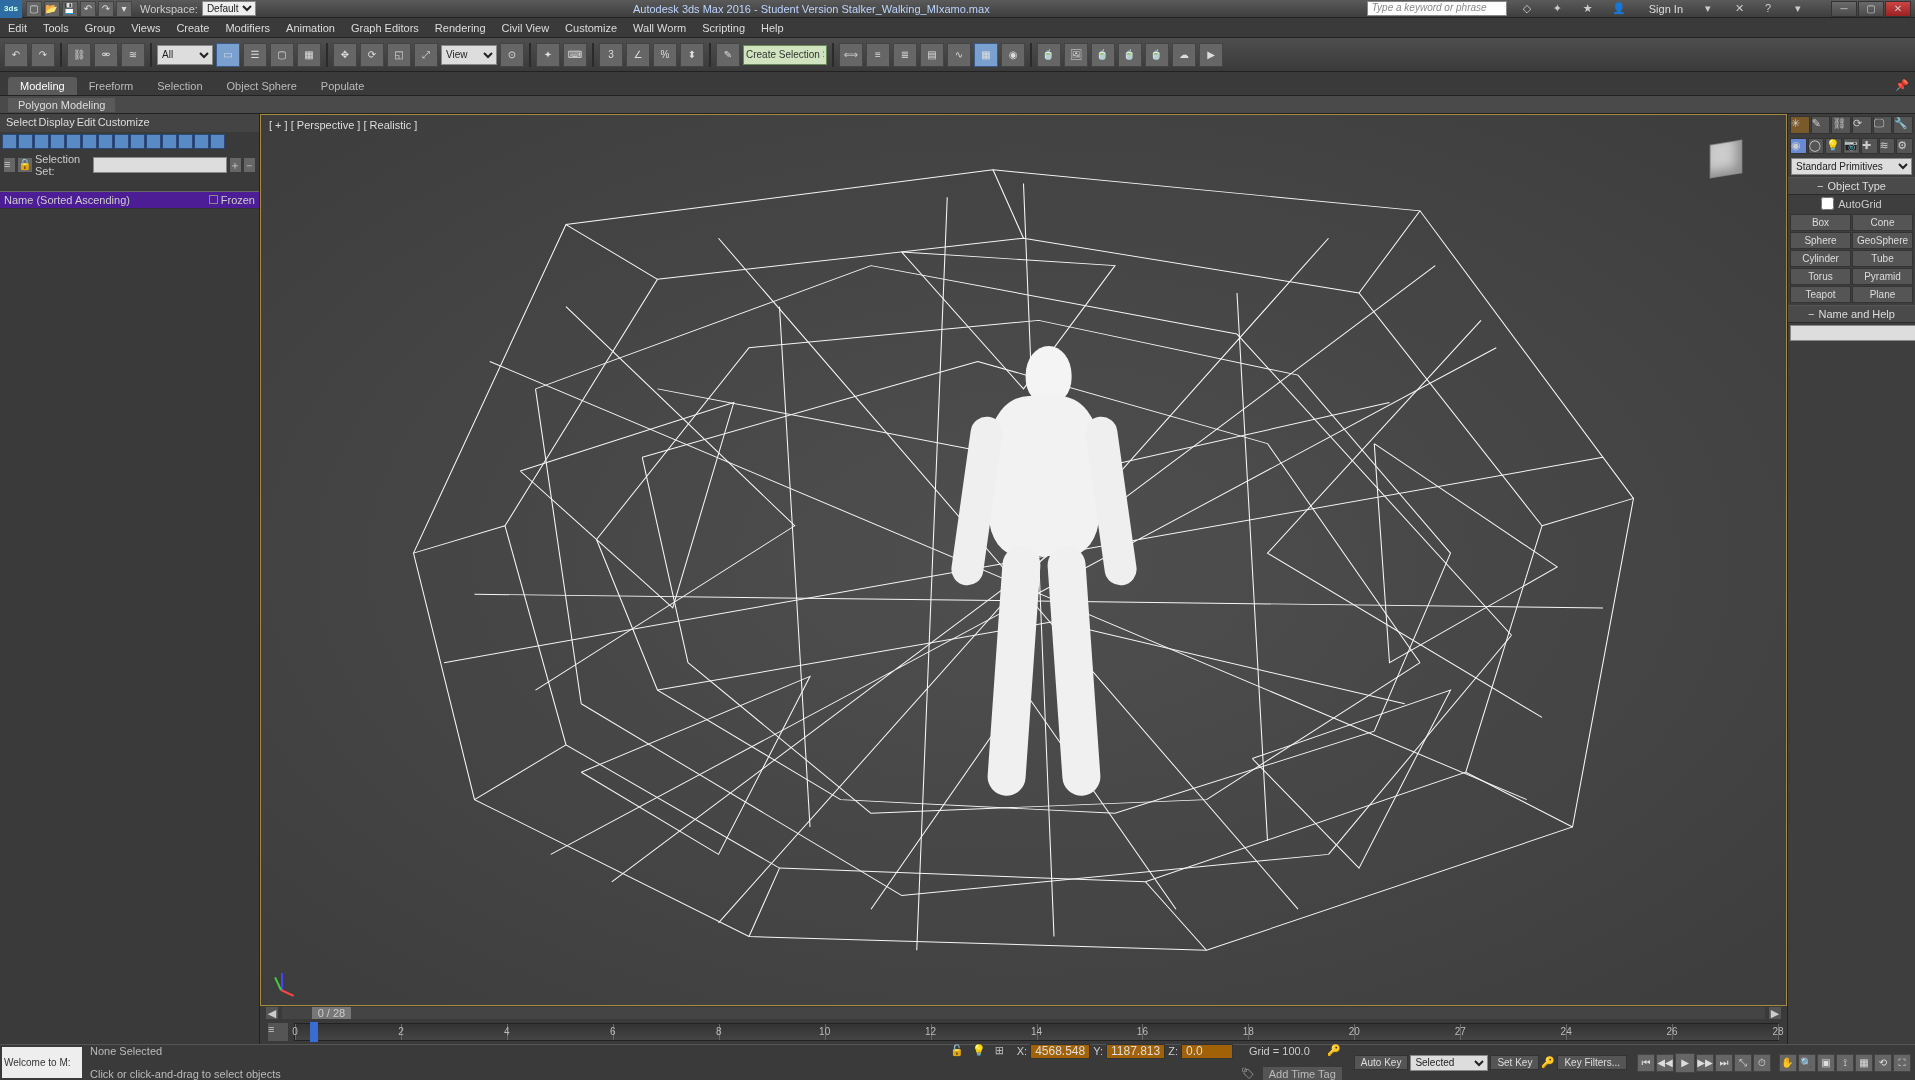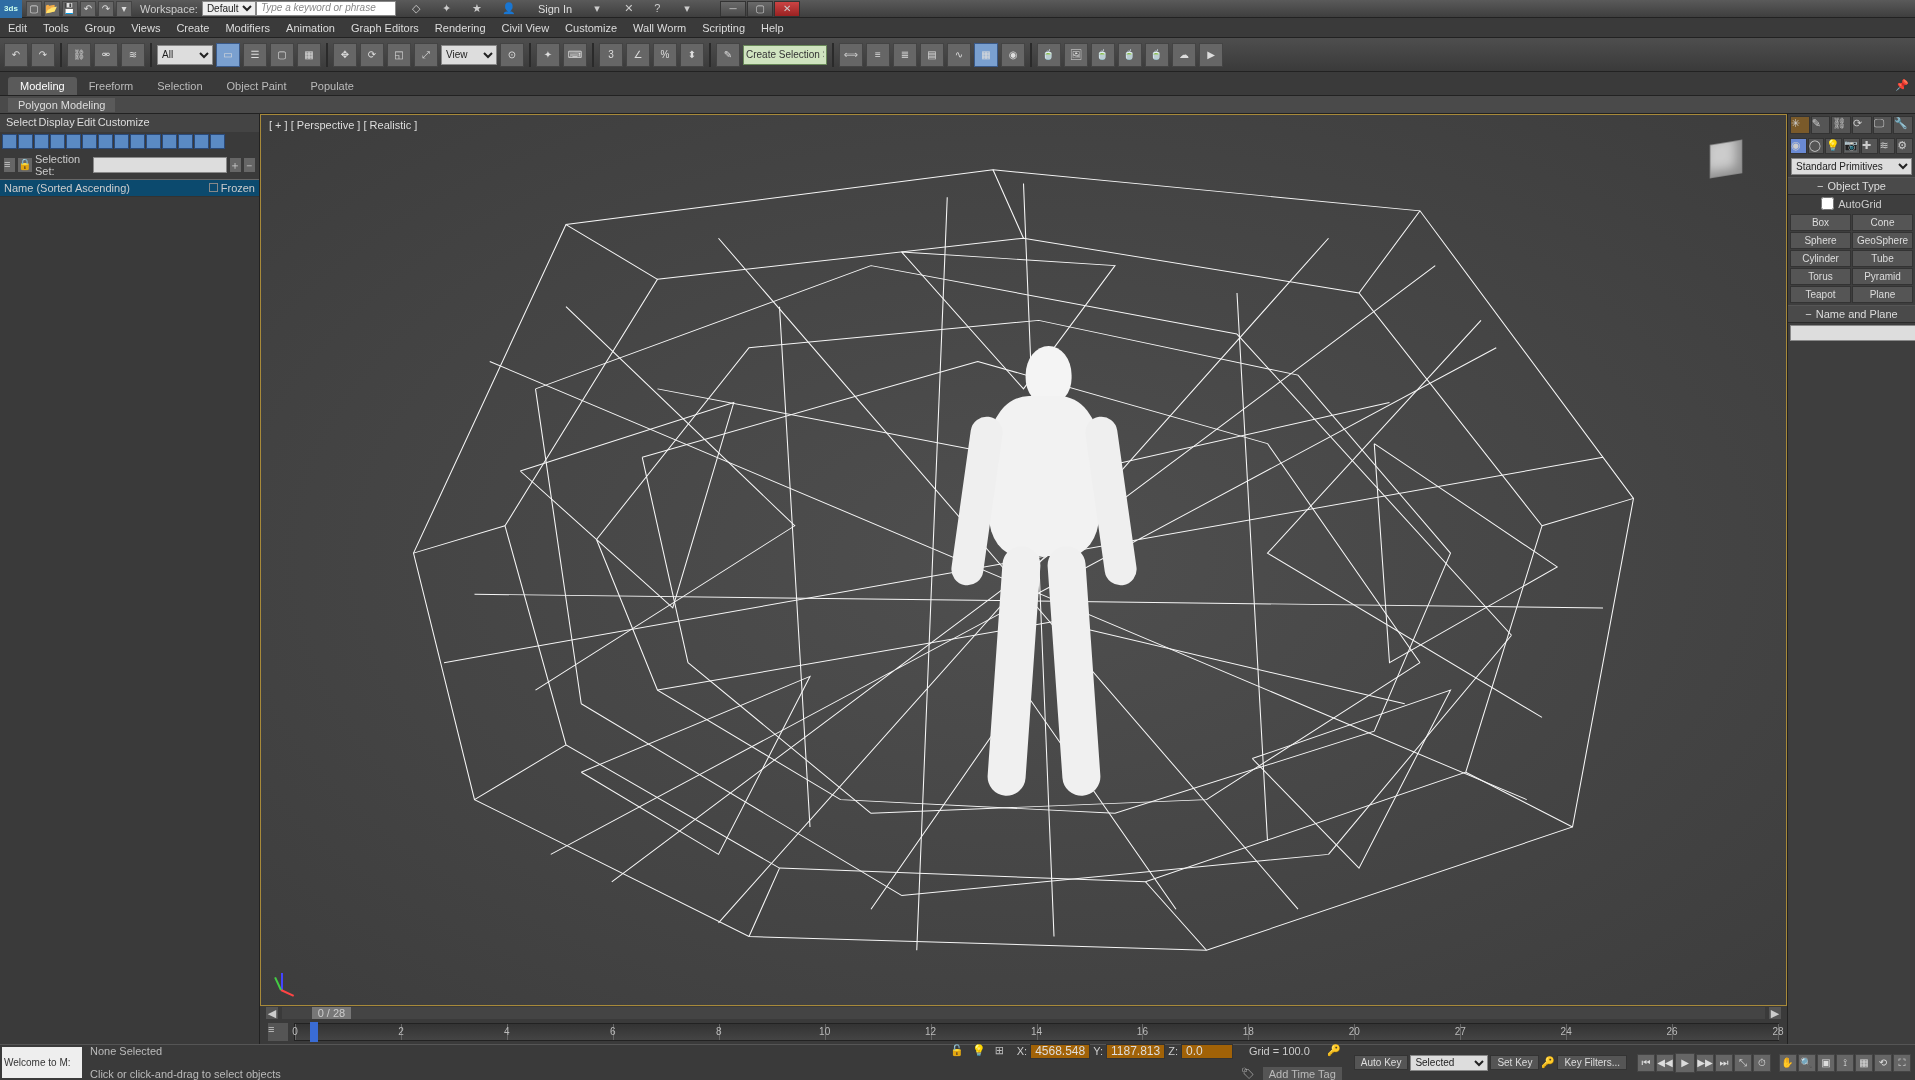--- a/index.html
+++ b/index.html
@@ -43,21 +43,21 @@
 
 .body { flex: 1; display: flex; min-height: 0; }
 
 
 .scene { width: 260px; background: #3a3a3a; display: flex; flex-direction: column; border-right: 1px solid #222; }
 .scene .menu { height: 18px; display: flex; gap: 2px; padding: 2px 6px; color: #ddd; background: #444; }
 .scene .tools { display: flex; flex-wrap: wrap; gap: 1px; padding: 2px; background: #3a3a3a; }
 .scene .tools .ico { width: 15px; height: 15px; background: #5a8ac4; border: 1px solid #2a4a7a; cursor: pointer; }
 .scene .selset { display: flex; align-items: center; gap: 3px; padding: 2px 4px; }
 .scene .selset input { flex: 1; background: #ddd; border: 1px solid #888; height: 16px; font-size: 10px; }
-.scene .header { display: flex; background: #0c4a6e; color: #ccc; padding: 2px 4px; border-top: 1px solid #666; border-bottom: 1px solid #333; }
+.scene .header { display: flex; background: #4c1d95; color: #ccc; padding: 2px 4px; border-top: 1px solid #666; border-bottom: 1px solid #333; margin-top: 12px; }
 .scene .header .col1 { flex: 1; }
 .scene .list { flex: 1; background: #3a3a3a; }
 
 
 .viewport { flex: 1; background: #4a4a4a; position: relative; display: flex; flex-direction: column; }
 .vp-canvas { flex: 1; background: radial-gradient(ellipse at center, #4f4f4f 0%, #3d3d3d 100%); position: relative; overflow: hidden; border: 1px solid #a88a3a; }
 .vp-label { position: absolute; top: 4px; left: 8px; color: #ddd; font-size: 11px; z-index: 10; }
 .vp-cube { position: absolute; top: 20px; right: 30px; width: 60px; height: 48px; z-index: 10; }
 .vp-cube .cube { width: 36px; height: 36px; background: #ccc; border: 1px solid #888; transform: rotateX(20deg) rotateY(-25deg); margin: 6px auto; box-shadow: inset -6px -6px 12px rgba(0,0,0,.3); }
 .vp-axis { position: absolute; bottom: 10px; left: 14px; width: 30px; height: 30px; z-index: 10; }
@@ -138,20 +138,21 @@
       <div class="ico">↶</div>
       <div class="ico">↷</div>
       <div class="ico sm">▾</div>
     </div>
     <div class="ws">
       <span>Workspace:</span>
       <select>
         <option>Default</option>
       </select>
     </div>
+    <div class="title">Autodesk 3ds Max 2016 - Student Version    Stalker_Walking_MIxamo.max</div>
     <div class="right">
       <div class="search">Type a keyword or phrase</div>
       <div class="ico sm">◇</div>
       <div class="ico sm">✦</div>
       <div class="ico sm">★</div>
       <div class="ico sm">👤</div>
       <span class="signin">Sign In</span>
       <div class="ico sm">▾</div>
       <div class="ico sm">✕</div>
       <div class="ico sm">?</div>
@@ -227,21 +228,21 @@
     <div class="ico">🍵</div>
     <div class="ico">🍵</div>
     <div class="ico">☁</div>
     <div class="ico">▶</div>
   </div>
 
   <div class="ribbon">
     <div class="tab active">Modeling</div>
     <div class="tab">Freeform</div>
     <div class="tab">Selection</div>
-    <div class="tab">Object Paint</div>
+    <div class="tab">Object Sphere</div>
     <div class="tab">Populate</div>
     <div style="flex:1"></div>
     <div class="ico sm" style="margin:2px 6px">📌</div>
   </div>
   <div class="ribbon-sub">
     <div class="label">Polygon Modeling</div>
   </div>
 
   <div class="body">
 
@@ -396,21 +397,21 @@
         <button>Cone</button>
         <button>Sphere</button>
         <button>GeoSphere</button>
         <button>Cylinder</button>
         <button>Tube</button>
         <button>Torus</button>
         <button>Pyramid</button>
         <button>Teapot</button>
         <button>Plane</button>
       </div>
-      <div class="rollout-title"><span style="margin-right:4px">−</span><span>Name and Plane</span></div>
+      <div class="rollout-title"><span style="margin-right:4px">−</span><span>Name and Help</span></div>
       <div class="nameclr">
         <input style="">
 
       </div>
     </div>
   </div>
 
   <div class="statusbar">
     <div class="prompt">Welcome to M:</div>
     <div class="mid">

